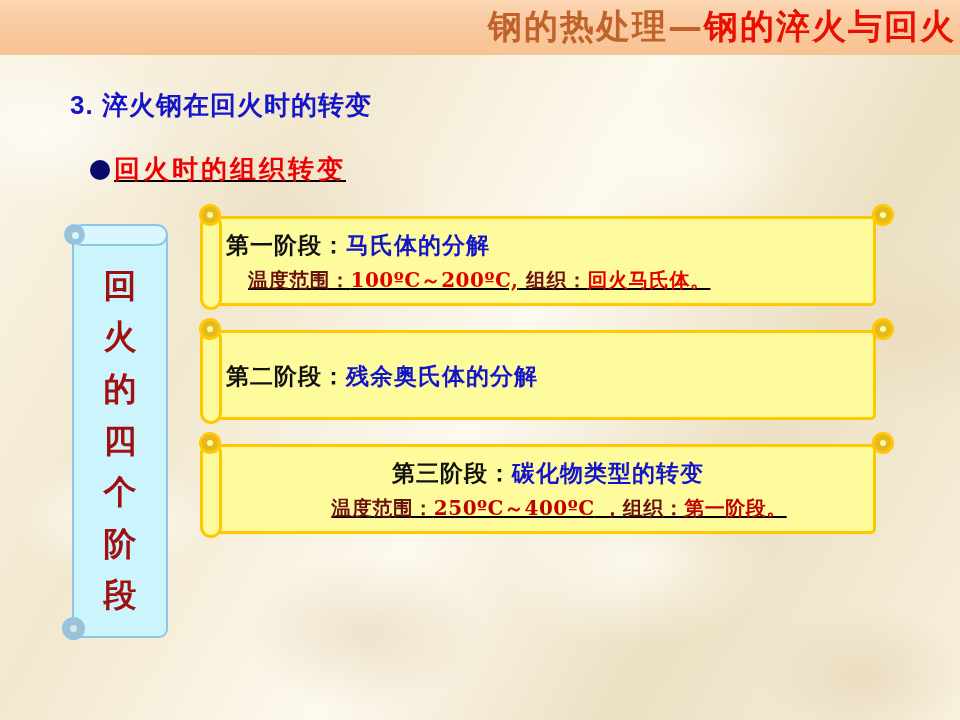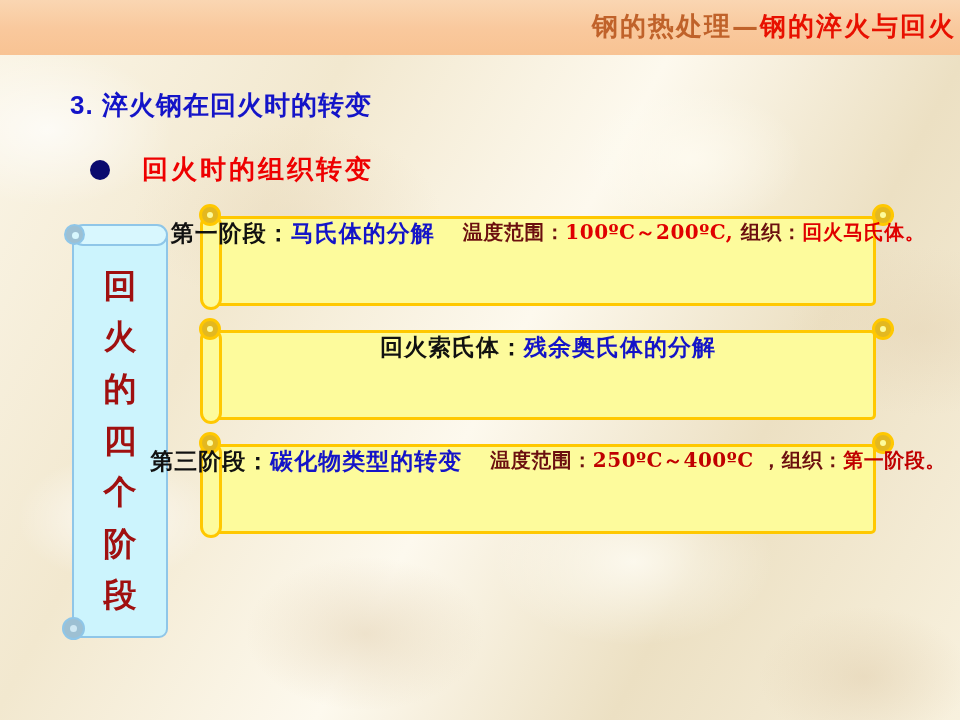--- a/index.html
+++ b/index.html
@@ -41,21 +41,21 @@
     width: 960px;
     height: 55px;
     background: linear-gradient(180deg, #fad6b2 0%, #f9c89c 55%, #f8c393 100%);
   }
   #header-title {
     position: absolute;
     right: 4px;
     top: 4px;
     white-space: nowrap;
     font-family: "DejaVu Serif", "Liberation Serif", serif;
-    font-size: 26px;
+    font-size: 34px;
     font-weight: bold;
     letter-spacing: 2px;
     line-height: 44px;
   }
   #header-title .t-brown { color: #c0622a; }
   #header-title .t-red   { color: #e81000; }
 
   
   #heading-3 {
     position: absolute;
@@ -67,22 +67,23 @@
     color: #1414c8;
     letter-spacing: 1px;
     white-space: nowrap;
   }
   #subheading-row {
     position: absolute;
     left: 90px;
     top: 152px;
     display: flex;
     align-items: center;
-    gap: 32px;
-    white-space: nowrap;
+    gap: 4px;
+    white-space: nowrap;
+    text-decoration: underline;
   }
   #bullet-dot {
     width: 20px;
     height: 20px;
     background: #0a0a6e;
     border-radius: 50%;
     flex: 0 0 auto;
   }
   #subheading-text {
     font-family: "DejaVu Serif", "Liberation Serif", serif;
@@ -263,21 +264,21 @@
     background: #ffc800;
   }
 
   .stage-box .sb-content {
     position: absolute;
     left: 30px;
     top: 14px;
     right: 26px;
     height: 88px;
     display: flex;
-    flex-direction: row;
+    flex-direction: column;
     justify-content: center;
     gap: 6px;
   }
   .sb-line1 {
     font-family: "DejaVu Serif", "Liberation Serif", serif;
     font-size: 23px;
     font-weight: bold;
     letter-spacing: 1px;
     white-space: nowrap;
     line-height: 30px;
@@ -290,20 +291,21 @@
     font-family: "DejaVu Serif", "Liberation Serif", serif;
   }
   .sb-line2 {
     font-family: "DejaVu Serif", "Liberation Serif", serif;
     font-size: 20px;
     font-weight: bold;
     letter-spacing: 0.5px;
     white-space: nowrap;
     line-height: 28px;
     padding-left: 22px;
+    text-decoration: underline;
   }
   .sb-line2 .dk  { color: #6b0f0f; }
   .sb-line2 .rd  { color: #e00000; }
   .sb-line2 .rd2 { color: #c00000; }
 </style>
 </head>
 <body>
 
 <div id="slide">
 
@@ -346,21 +348,21 @@
     </div>
   </div>
 
   <div class="stage-box" style="top:318px;">
     <div class="sb-body"></div>
     <div class="sb-left-roll"></div>
     <div class="sb-left-knob"></div>
     <div class="sb-right-tail"></div>
     <div class="sb-right-roll"></div>
     <div class="sb-content">
-      <div class="sb-line1"><span class="lbl">回火索氏体：</span><span class="val">残余奥氏体的分解</span></div>
+      <div class="sb-line1"><span class="lbl">第二阶段：</span><span class="val">残余奥氏体的分解</span></div>
     </div>
   </div>
 
   <div class="stage-box" style="top:432px;text-align:center;">
     <div class="sb-body"></div>
     <div class="sb-left-roll"></div>
     <div class="sb-left-knob"></div>
     <div class="sb-right-tail"></div>
     <div class="sb-right-roll"></div>
     <div class="sb-content">

